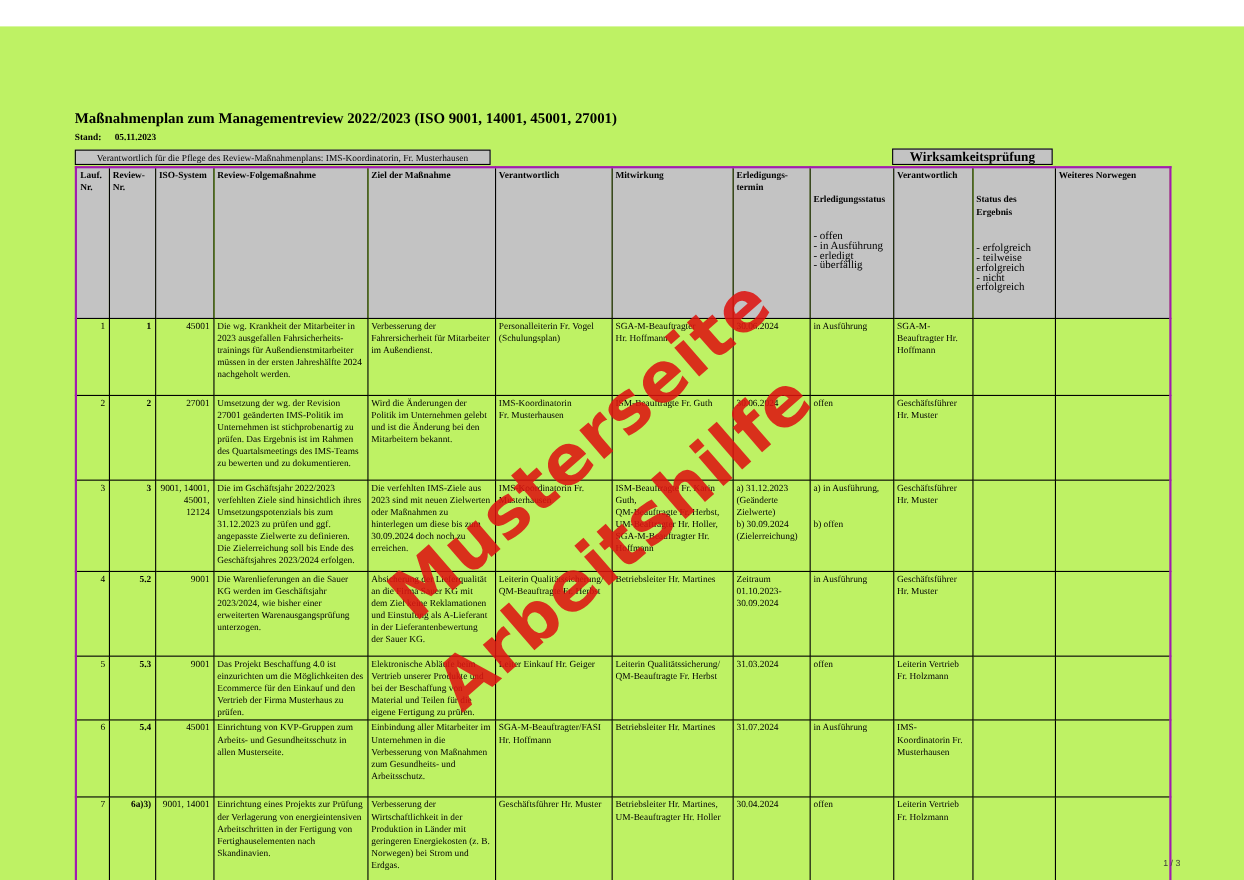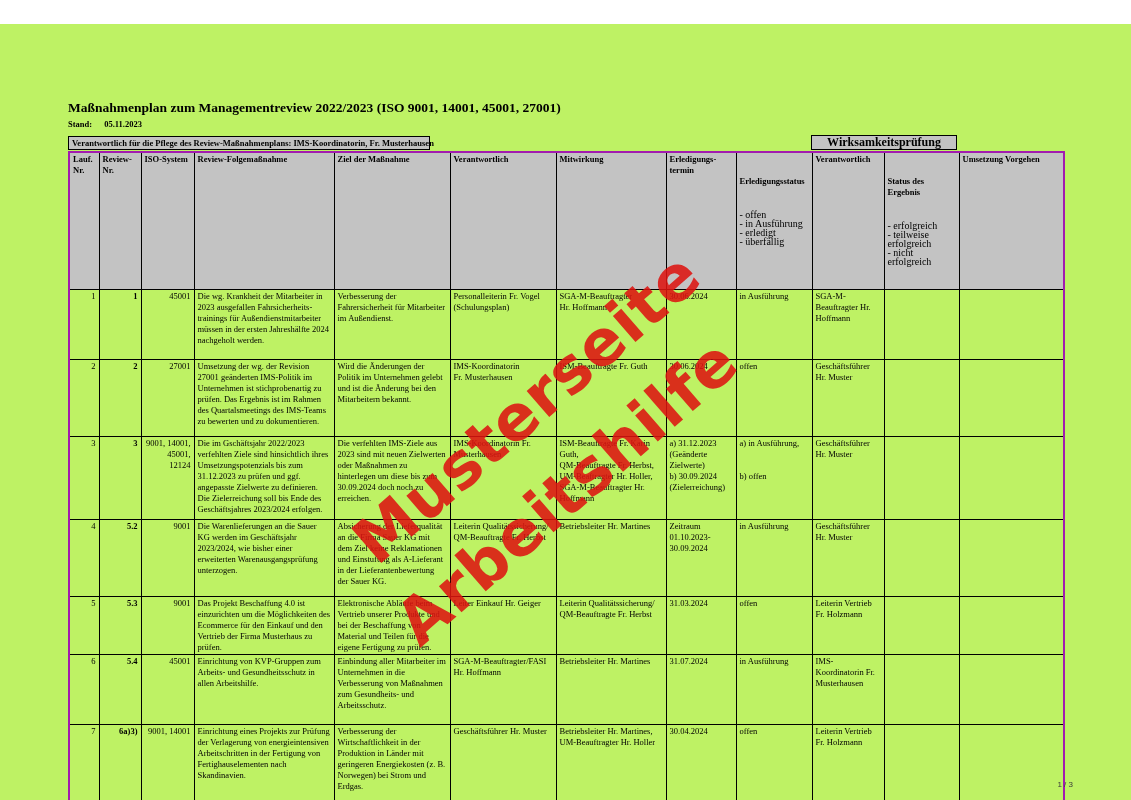--- a/index.html
+++ b/index.html
@@ -4,22 +4,22 @@
 <style>
   html,body{margin:0;padding:0;}
   body{width:1131px;height:800px;background:#fff;overflow:hidden;}
   .page{position:relative;width:1131px;height:800px;background:#bef264;
         font-family:"Liberation Serif", serif;color:#000;margin-top:24px;}
   .doc-title{position:absolute;left:68px;top:76px;font-size:13.5px;font-weight:bold;}
   .stand-line{position:absolute;left:68px;top:95px;font-size:8.5px;font-weight:bold;}
   .stand-line .date{margin-left:10px;}
 
   .caption-bar{position:absolute;left:68px;top:112px;width:357px;height:12px;
-    background:#c3c3c3;border:1.5px solid #000;font-size:8.5px;font-weight:bold;
-    line-height:12px;padding-left:3px;white-space:nowrap;}
+    background:#c3c3c3;border:1.5px solid #000;font-size:8.5px;font-weight:normal;
+    line-height:12px;padding-left:19px;white-space:nowrap;}
   .wp-bar{position:absolute;left:811px;top:111px;width:144px;height:13px;
     background:#c3c3c3;border:1.5px solid #000;font-size:12px;font-weight:bold;
     text-align:center;line-height:13px;}
 
   table.plan{position:absolute;left:68px;top:127px;border-collapse:collapse;
     table-layout:fixed;width:995px;}
   table.plan{border:2px solid #a21caf;}
   table.plan th, table.plan td{border:1px solid #000;vertical-align:top;
     padding:1px 3px 1px 3px;font-size:8.5px;line-height:11px;white-space:pre-wrap;
     overflow:hidden;}
@@ -90,21 +90,21 @@
 - erledigt
 - überfällig</div>
         </th>
         <th>Verantwortlich</th>
         <th>
           <div>Status des Ergebnis</div>
           <div class="note">- erfolgreich
 - teilweise erfolgreich
 - nicht erfolgreich</div>
         </th>
-        <th>Umsetzung Vorgehen</th>
+        <th>Weiteres Norwegen</th>
       </tr>
     </thead>
     <tbody>
       <tr style="height:70px">
         <td class="num">1</td>
         <td class="rev">1</td>
         <td class="iso">45001</td>
         <td>Die wg. Krankheit der Mitarbeiter in 2023 ausgefallen Fahrsicherheits-trainings für Außendienstmitarbeiter müssen in der ersten Jahreshälfte 2024 nachgeholt werden.</td>
         <td>Verbesserung der Fahrersicherheit für Mitarbeiter im Außendienst.</td>
         <td>Personalleiterin Fr. Vogel (Schulungsplan)</td>
@@ -185,21 +185,21 @@
         <td>31.03.2024</td>
         <td>offen</td>
         <td>Leiterin Vertrieb Fr. Holzmann</td>
         <td></td>
         <td></td>
       </tr>
       <tr style="height:70px">
         <td class="num">6</td>
         <td class="rev">5.4</td>
         <td class="iso">45001</td>
-        <td>Einrichtung von KVP-Gruppen zum Arbeits- und Gesundheitsschutz in allen Arbeitshilfe.</td>
+        <td>Einrichtung von KVP-Gruppen zum Arbeits- und Gesundheitsschutz in allen Musterseite.</td>
         <td>Einbindung aller Mitarbeiter im Unternehmen in die Verbesserung von Maßnahmen zum Gesundheits- und Arbeitsschutz.</td>
         <td>SGA-M-Beauftragter/FASI Hr. Hoffmann</td>
         <td>Betriebsleiter Hr. Martines</td>
         <td>31.07.2024</td>
         <td>in Ausführung</td>
         <td>IMS-Koordinatorin Fr. Musterhausen</td>
         <td></td>
         <td></td>
       </tr>
       <tr style="height:80px">

